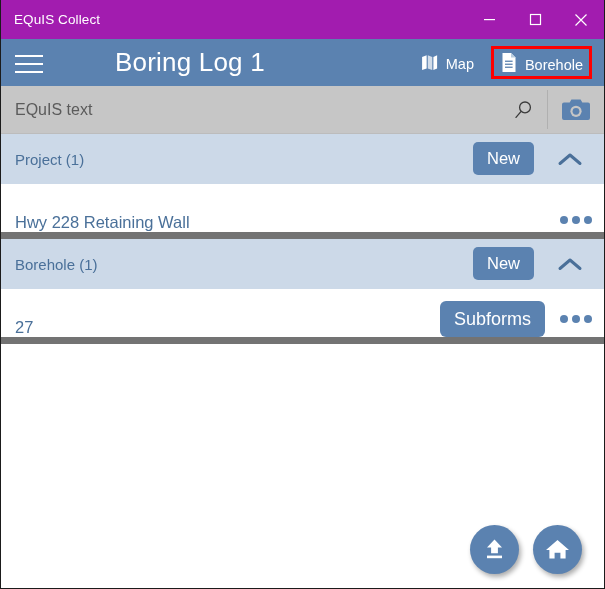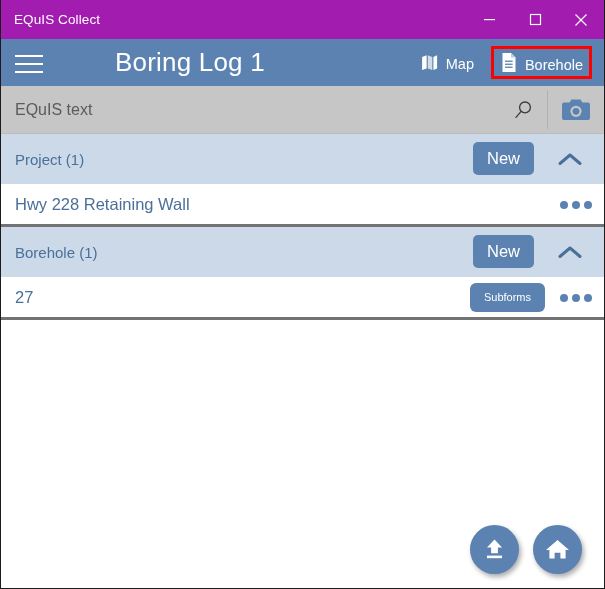--- a/index.html
+++ b/index.html
@@ -185,42 +185,42 @@
   .chevron-btn {
     width: 34px;
     height: 34px;
     display: flex;
     align-items: center;
     justify-content: center;
     cursor: default;
   }
 
   .list-row {
-    height: 42px;
+    height: 54px;
     background: #ffffff;
     display: flex;
-    align-items: center;
+    align-items: flex-end;
     padding-left: 14px;
-    border-bottom: 3px solid #737373;
+    border-bottom: 7px solid #737373;
   }
   .row-label {
     font-size: 16.5px;
     color: #4a7099;
   }
   .row-actions {
     margin-left: auto;
     display: flex;
     align-items: center;
     padding-right: 9px;
     gap: 12px;
   }
   .btn-subforms {
     background: #5b82b0;
     color: #ffffff;
-    font-size: 11px;
+    font-size: 18px;
     border: none;
     border-radius: 6px;
     padding: 9px 14px;
     cursor: default;
     font-family: "Liberation Sans", sans-serif;
     line-height: 1;
   }
   .dots-btn {
     display: flex;
     align-items: center;

